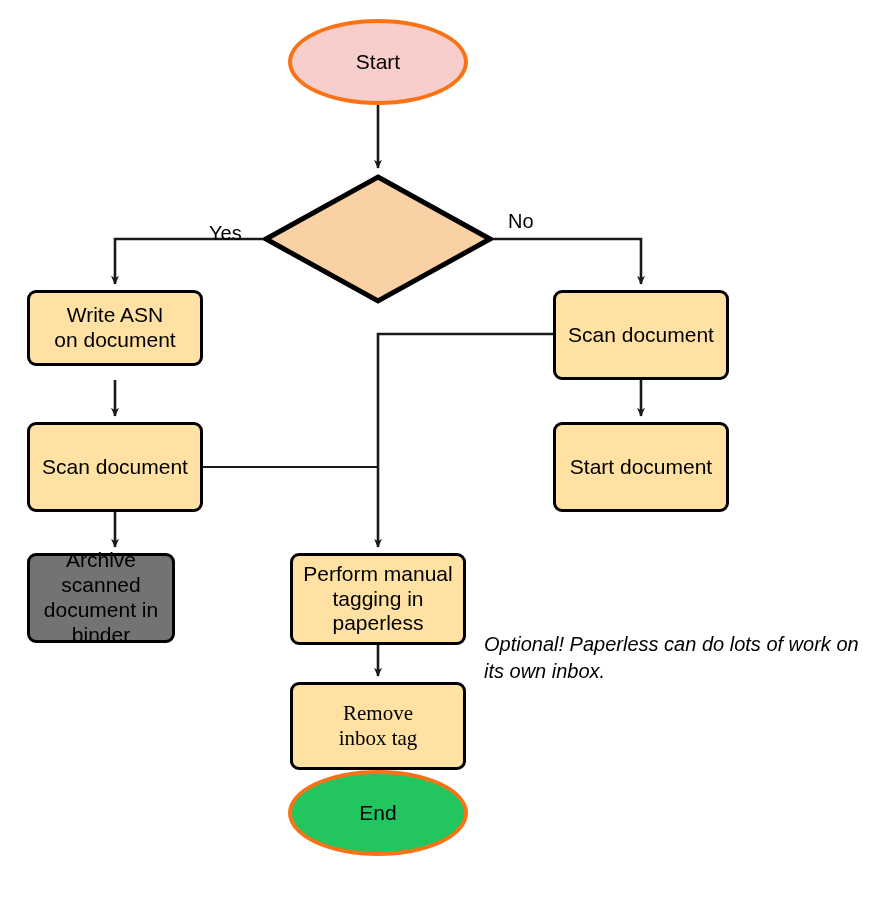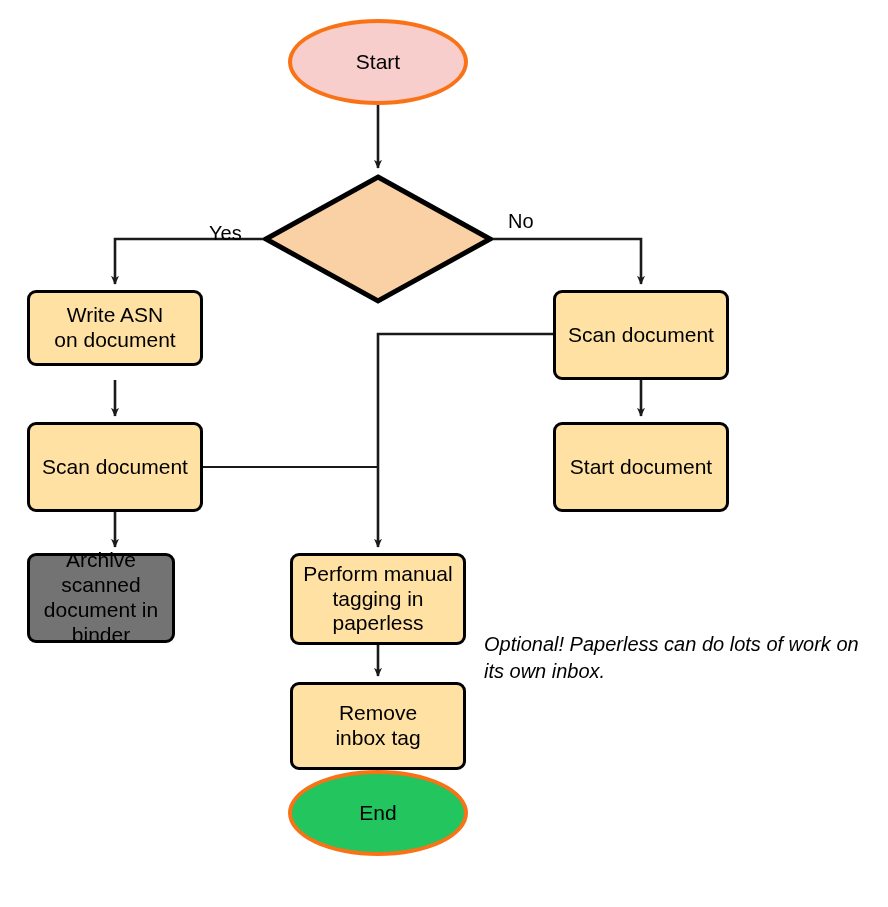--- a/index.html
+++ b/index.html
@@ -150,21 +150,21 @@
   <div class="node node-process" style="left:553px; top:422px; width:176px; height:90px; background:#FFE1A3;">
     <span>Start document</span>
   </div>
 
   <div class="node node-process" style="left:290px; top:553px; width:176px; height:92px; background:#FFE1A3;">
     <span>Perform manual
 tagging in
 paperless</span>
   </div>
 
-  <div class="node node-process" style="left:290px; top:682px; width:176px; height:88px; background:#FFE1A3;">
+  <div class="node node-process" style="left:290px; top:682px; width:176px; height:88px; background:#FFE1A3;font-family:Liberation Serif, serif;">
     <span>Remove
 inbox tag</span>
   </div>
 
   <div class="node node-terminator" style="left:288px; top:770px; width:180px; height:86px; background:#22c55e;">
     <span>End</span>
   </div>
 
   <div class="edge-label" style="left:209px; top:222px;">Yes</div>
   <div class="edge-label" style="left:508px; top:210px;">No</div>

